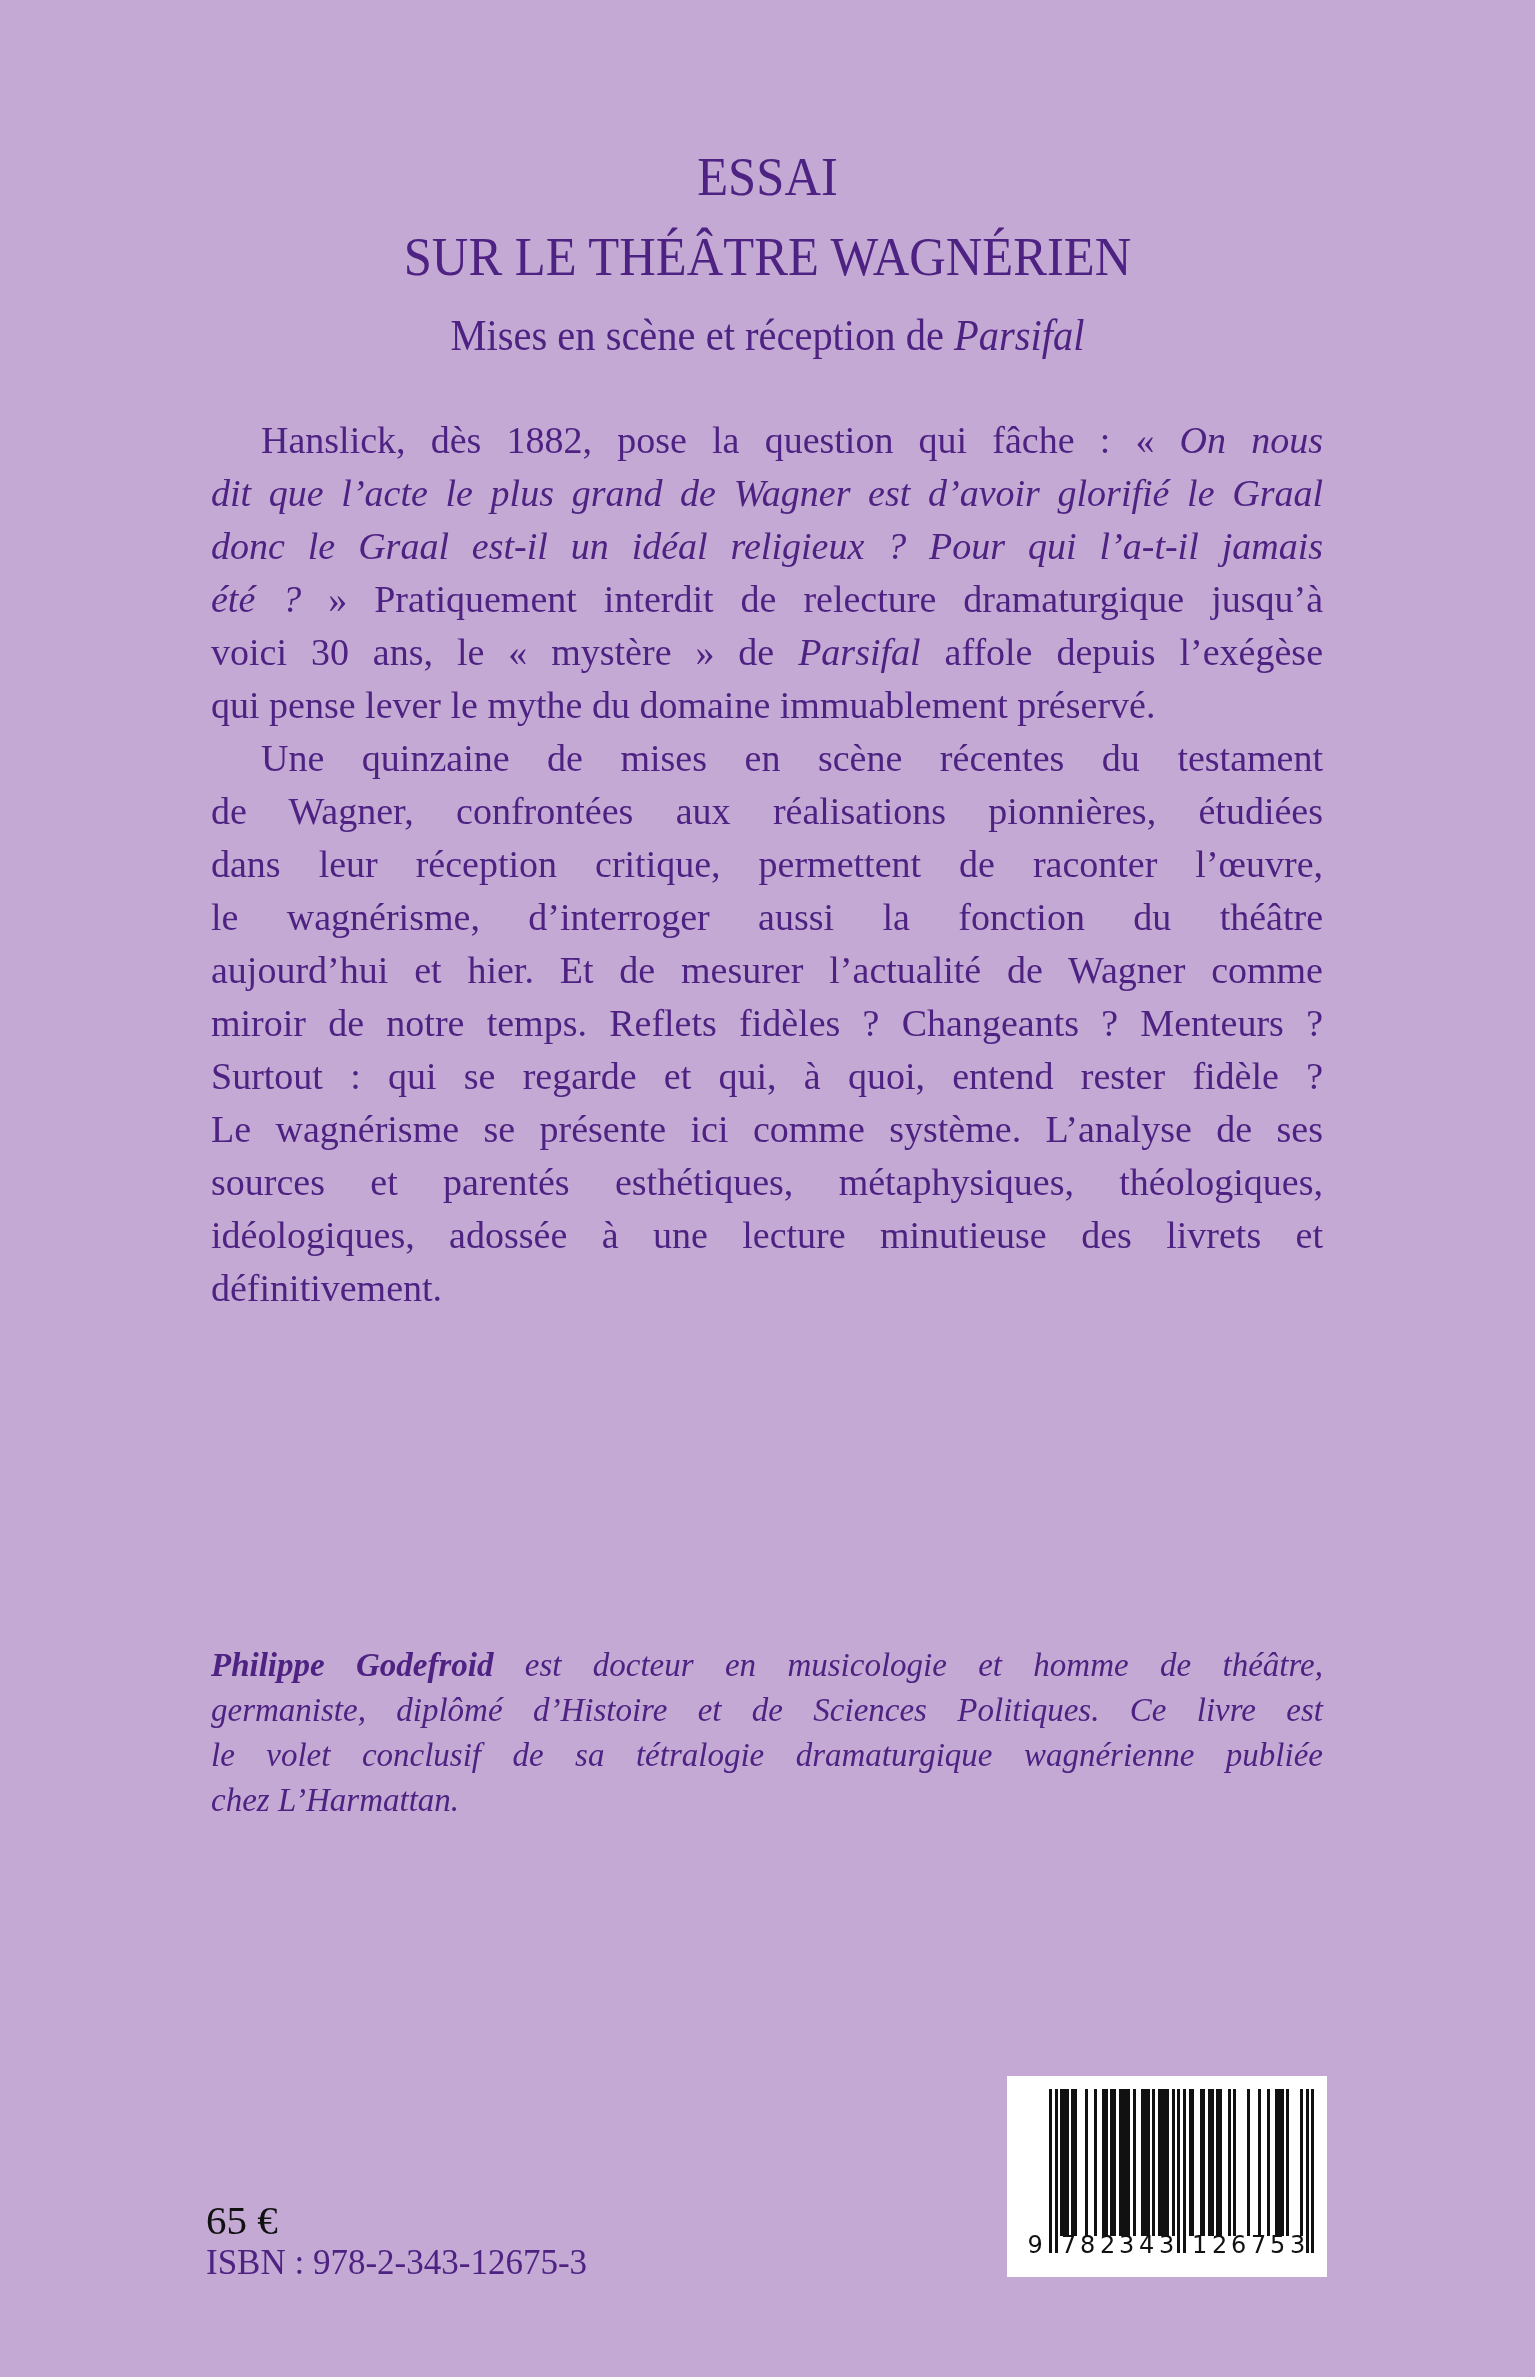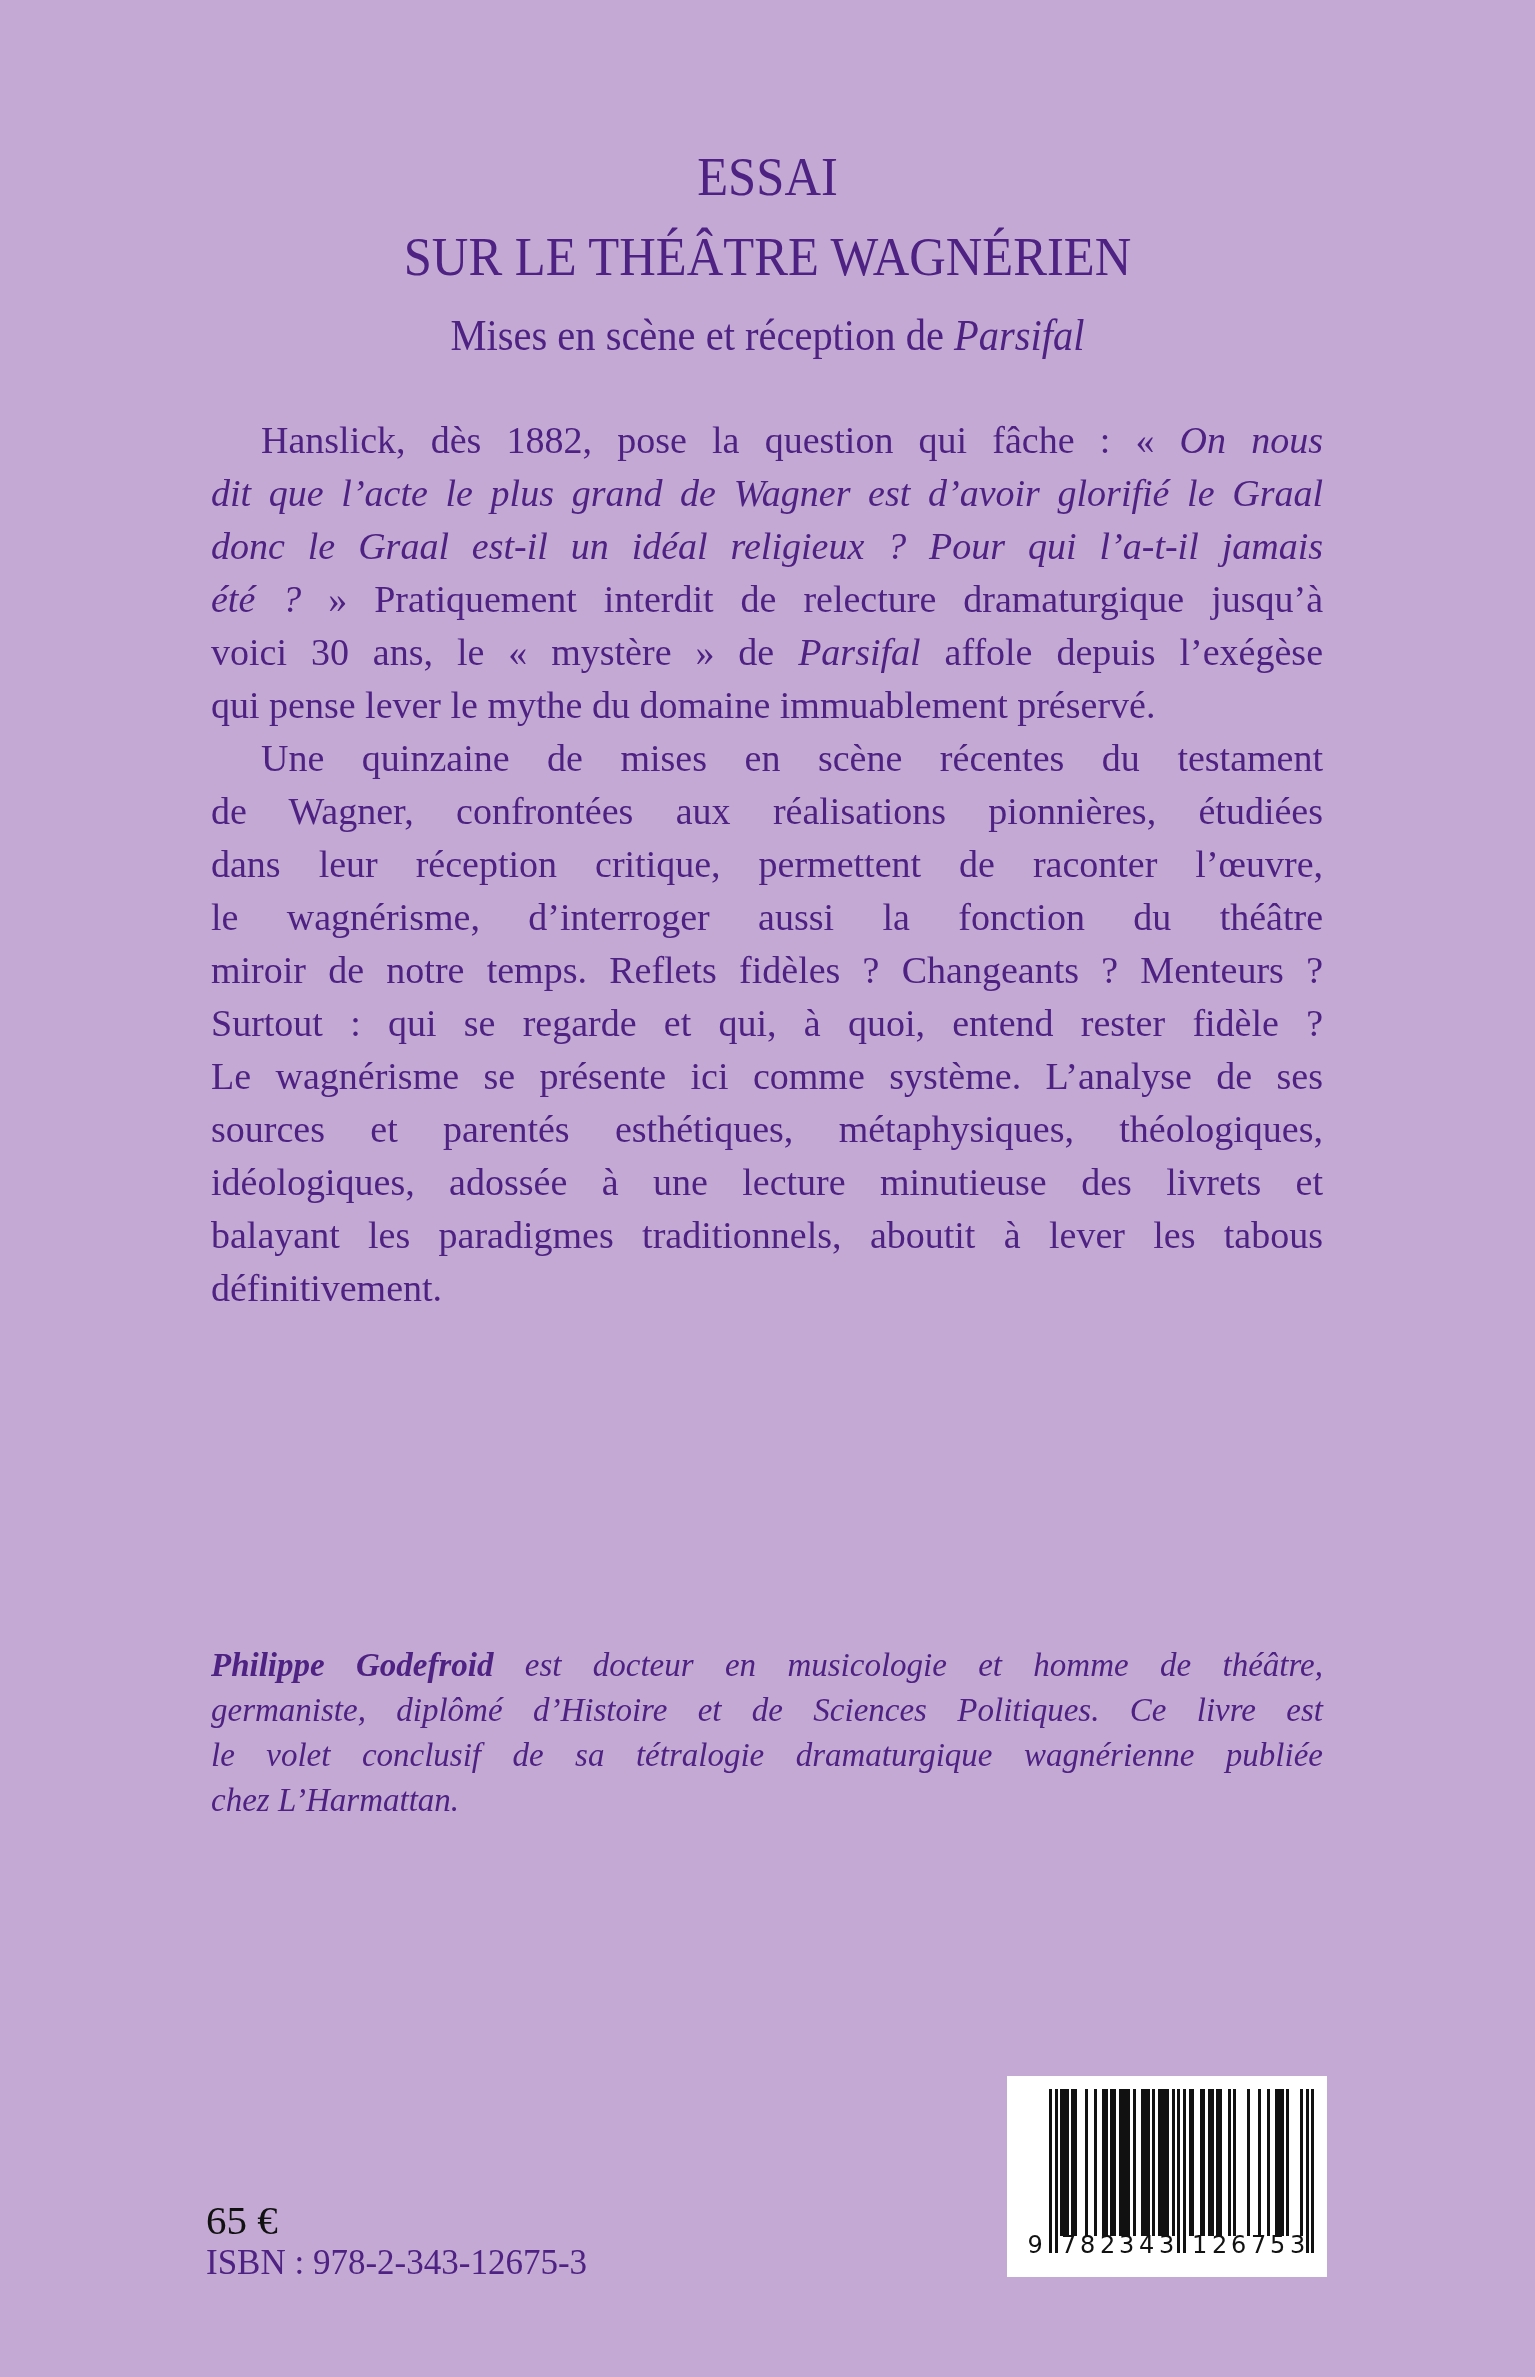--- a/index.html
+++ b/index.html
@@ -70,26 +70,26 @@
     <div class="line indent"><span>Hanslick, dès 1882, pose la question qui fâche : « </span><i>On nous</i></div>
     <div class="line"><i>dit que l’acte le plus grand de Wagner est d’avoir glorifié le Graal</i></div>
     <div class="line"><i>donc le Graal est-il un idéal religieux ? Pour qui l’a-t-il jamais</i></div>
     <div class="line"><i>été ?</i><span> » Pratiquement interdit de relecture dramaturgique jusqu’à</span></div>
     <div class="line"><span>voici 30 ans, le « mystère » de </span><i>Parsifal</i><span> affole depuis l’exégèse</span></div>
     <div class="line last"><span>qui pense lever le mythe du domaine immuablement préservé.</span></div>
     <div class="line indent"><span>Une quinzaine de mises en scène récentes du testament</span></div>
     <div class="line"><span>de Wagner, confrontées aux réalisations pionnières, étudiées</span></div>
     <div class="line"><span>dans leur réception critique, permettent de raconter l’œuvre,</span></div>
     <div class="line"><span>le wagnérisme, d’interroger aussi la fonction du théâtre</span></div>
+    <div class="line"><span>aujourd’hui et hier. Et de mesurer l’actualité de Wagner comme</span></div>
     <div class="line"><span>miroir de notre temps. Reflets fidèles ? Changeants ? Menteurs ?</span></div>
     <div class="line"><span>Surtout : qui se regarde et qui, à quoi, entend rester fidèle ?</span></div>
     <div class="line"><span>Le wagnérisme se présente ici comme système. L’analyse de ses</span></div>
     <div class="line"><span>sources et parentés esthétiques, métaphysiques, théologiques,</span></div>
     <div class="line"><span>idéologiques, adossée à une lecture minutieuse des livrets et</span></div>
-    <div class="line"><span>balayant les paradigmes traditionnels, aboutit à lever les tabous</span></div>
     <div class="line last"><span>définitivement.</span></div>
   </div>
 
 <div id="bio" class="block">
     <div class="line"><b>Philippe Godefroid</b><span> est docteur en musicologie et homme de théâtre,</span></div>
     <div class="line"><span>germaniste, diplômé d’Histoire et de Sciences Politiques. Ce livre est</span></div>
     <div class="line"><span>le volet conclusif de sa tétralogie dramaturgique wagnérienne publiée</span></div>
     <div class="line last"><span>chez L’Harmattan.</span></div>
   </div>
 

